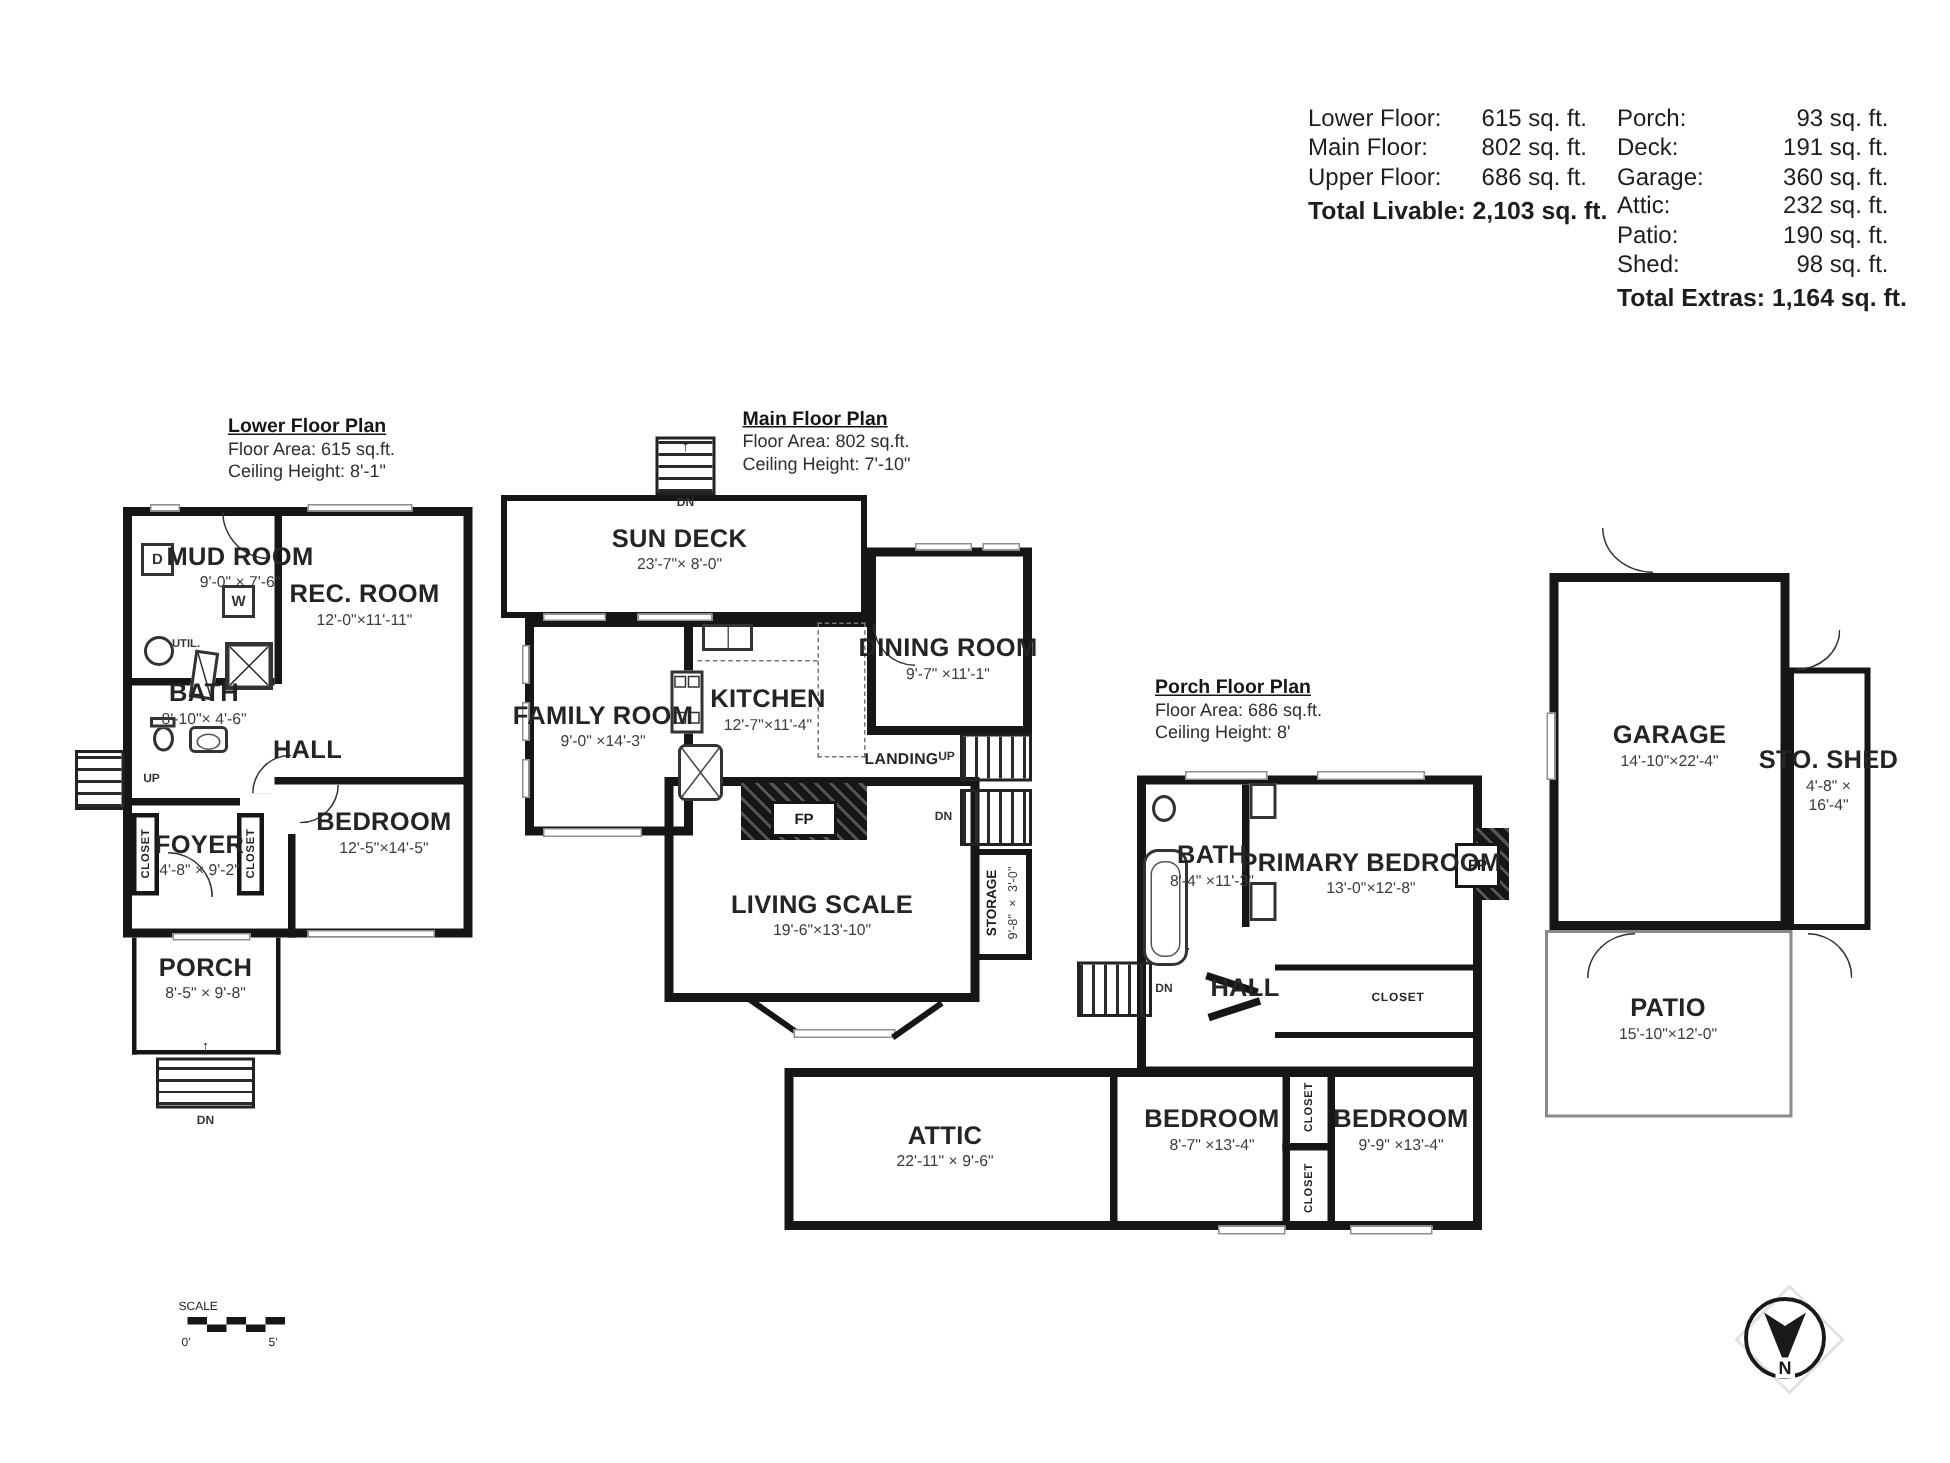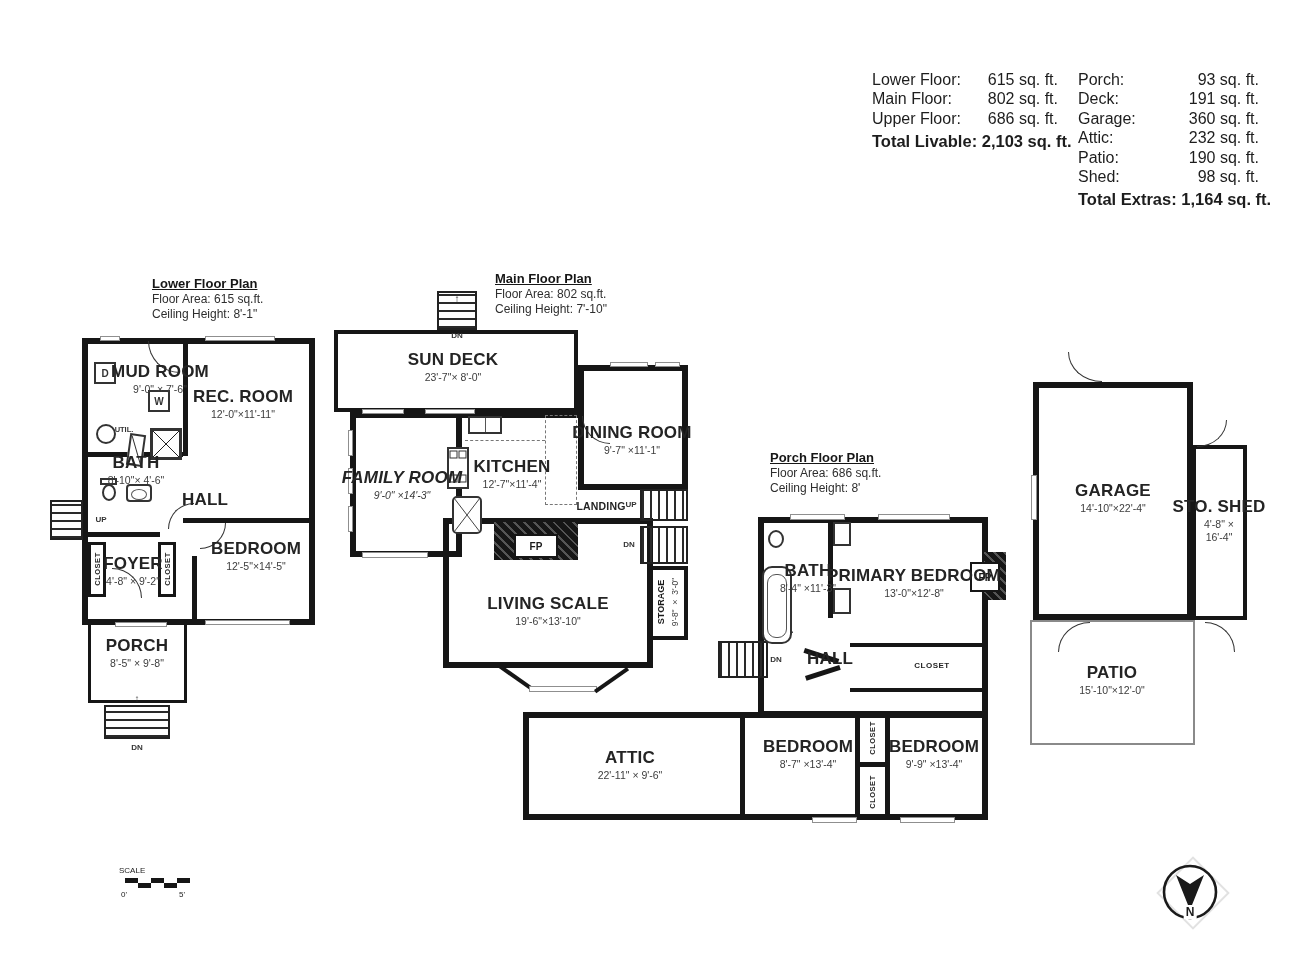--- a/index.html
+++ b/index.html
@@ -251,21 +251,21 @@
   <div class="arc" style="left:582px;top:416px;width:28px;height:28px;border-left:1.6px solid #333;border-bottom:1.6px solid #333;border-radius:0 0 0 100%;"></div>
 
   <div class="label" style="left:453px;top:366px;">
     <div class="rname">SUN DECK</div>
     <div class="rdims">23'-7"× 8'-0"</div>
     </div>
   <div class="label" style="left:632px;top:439px;">
     <div class="rname">DINING ROOM</div>
     <div class="rdims">9'-7" ×11'-1"</div>
     </div>
-  <div class="label" style="left:402px;top:484px;font-style:italic;">
+  <div class="label" style="left:402px;top:484px;">
     <div class="rname">FAMILY ROOM</div>
     <div class="rdims">9'-0" ×14'-3"</div>
     </div>
   <div class="label" style="left:512px;top:473px;">
     <div class="rname">KITCHEN</div>
     <div class="rdims">12'-7"×11'-4"</div>
     </div>
   <div class="label rname" style="left:601px;top:506px;font-size:10.5px;">LANDING</div>
   <div class="label" style="left:548px;top:610px;">
     <div class="rname">LIVING SCALE</div>

